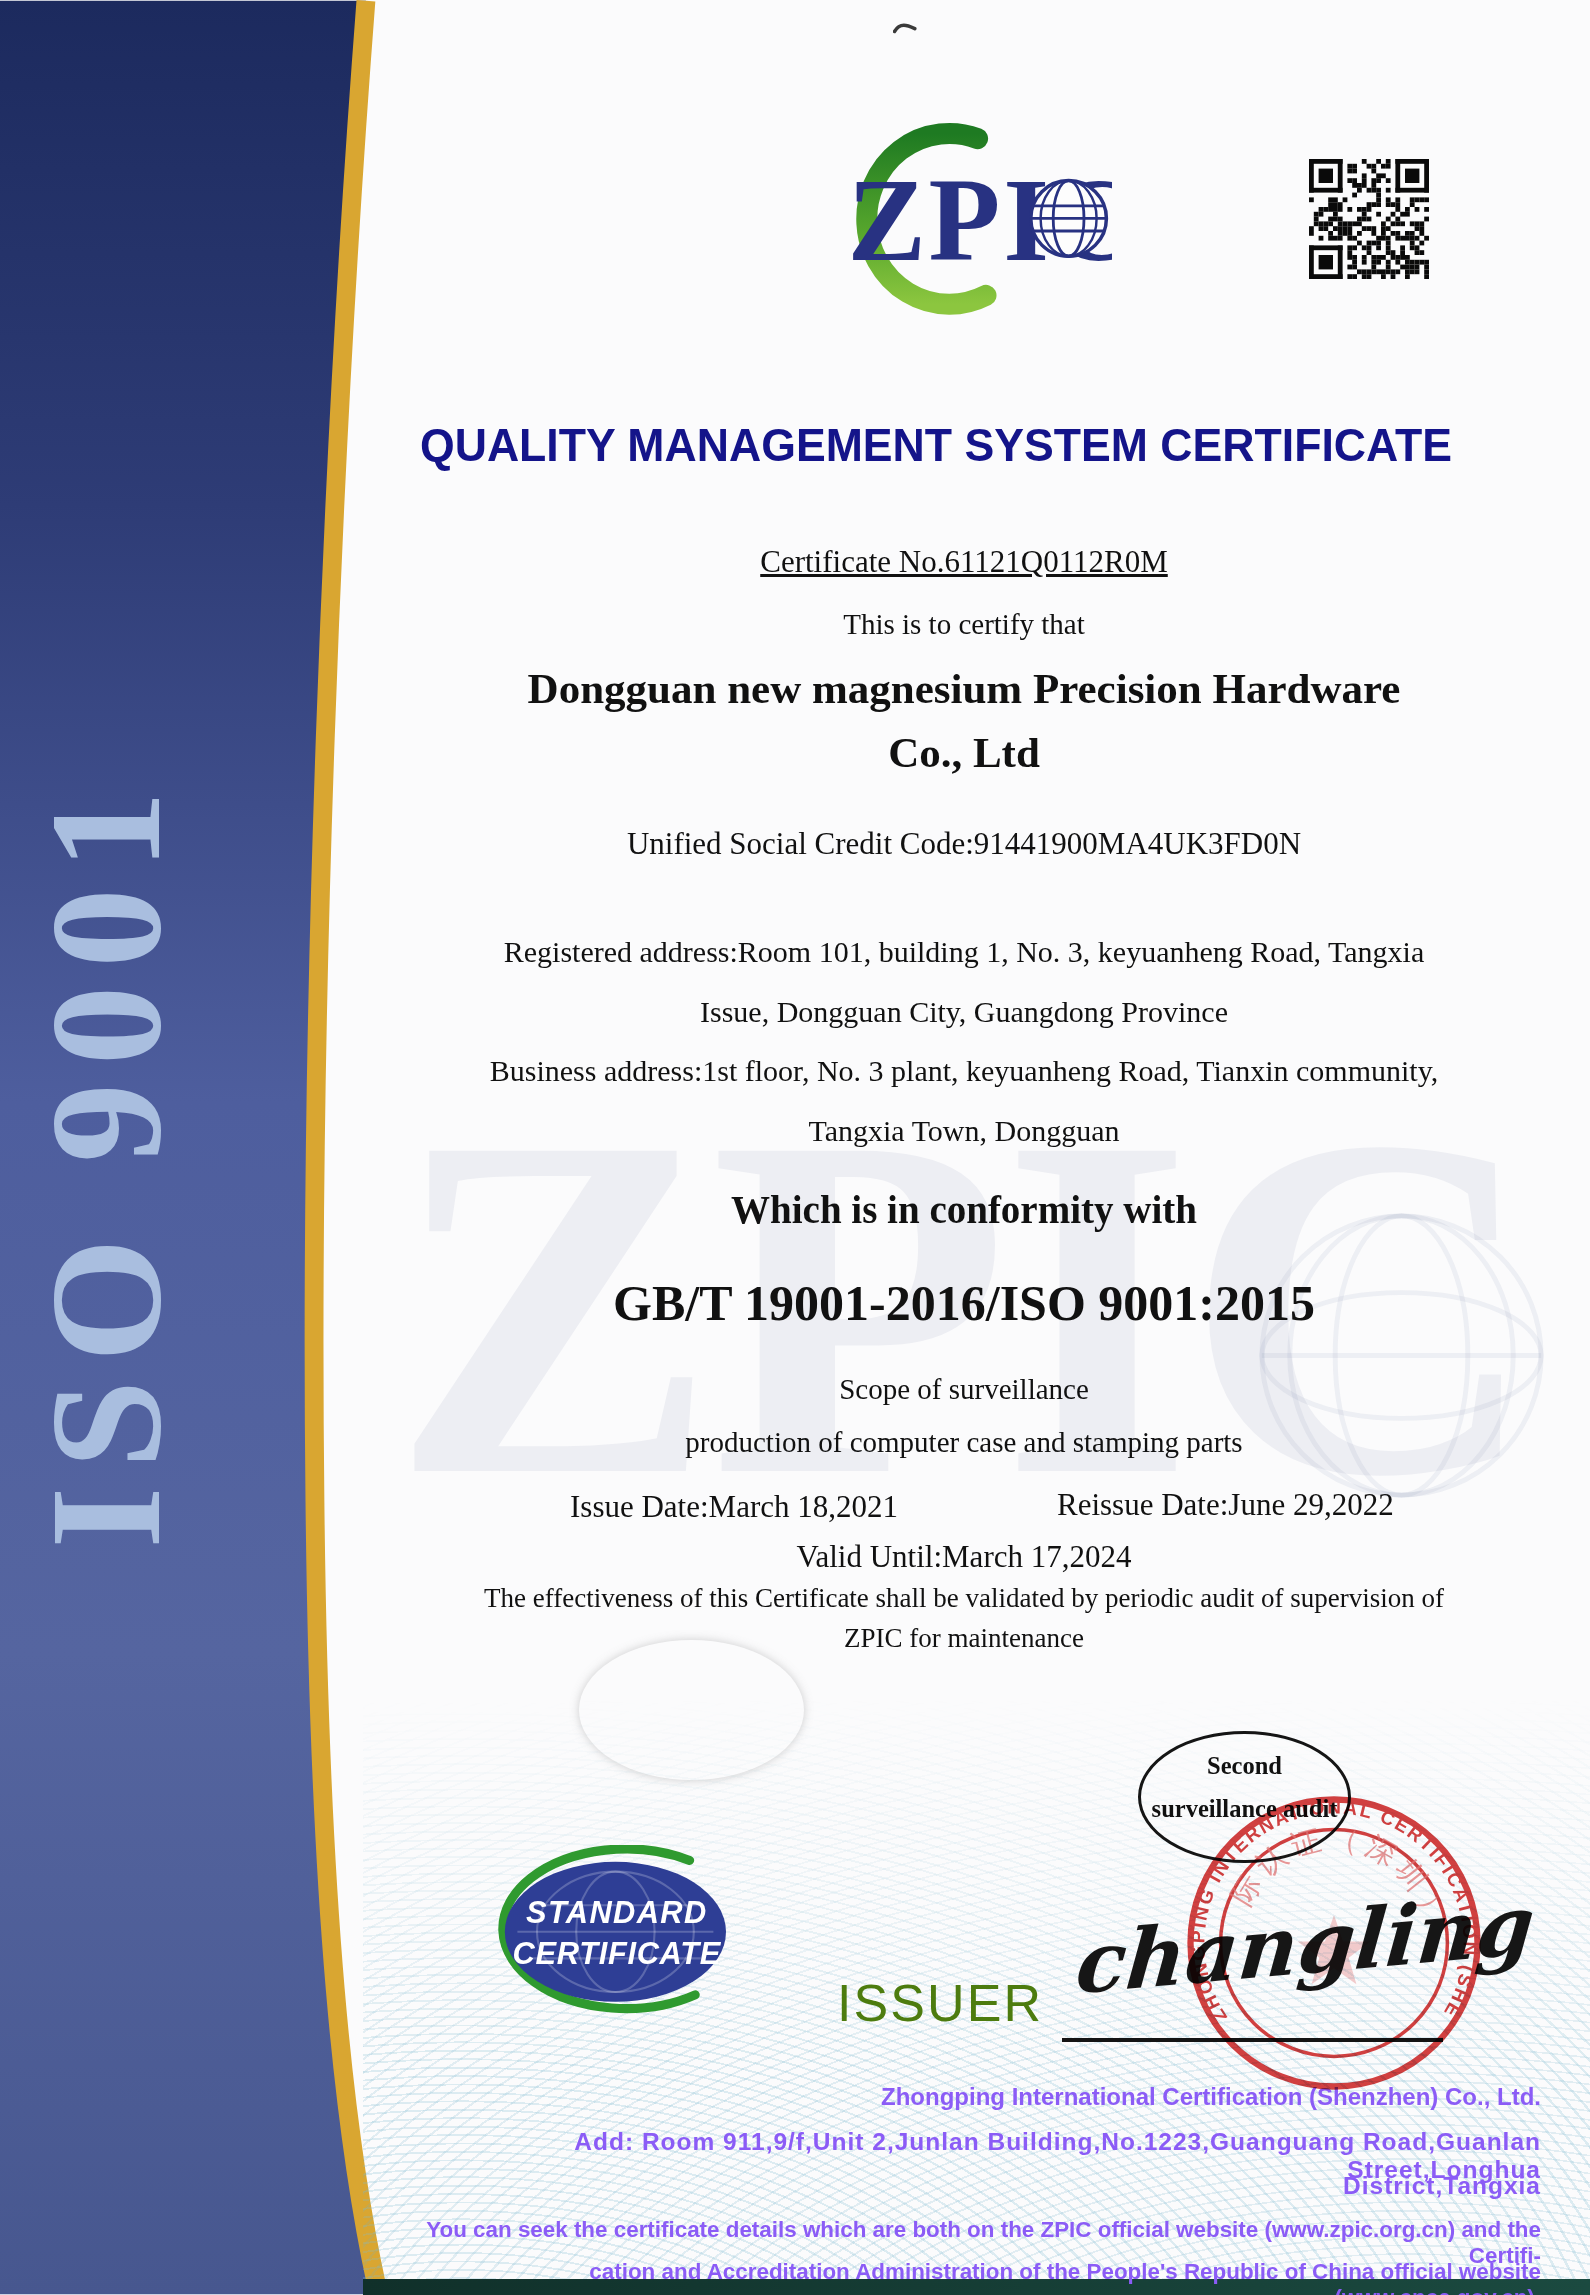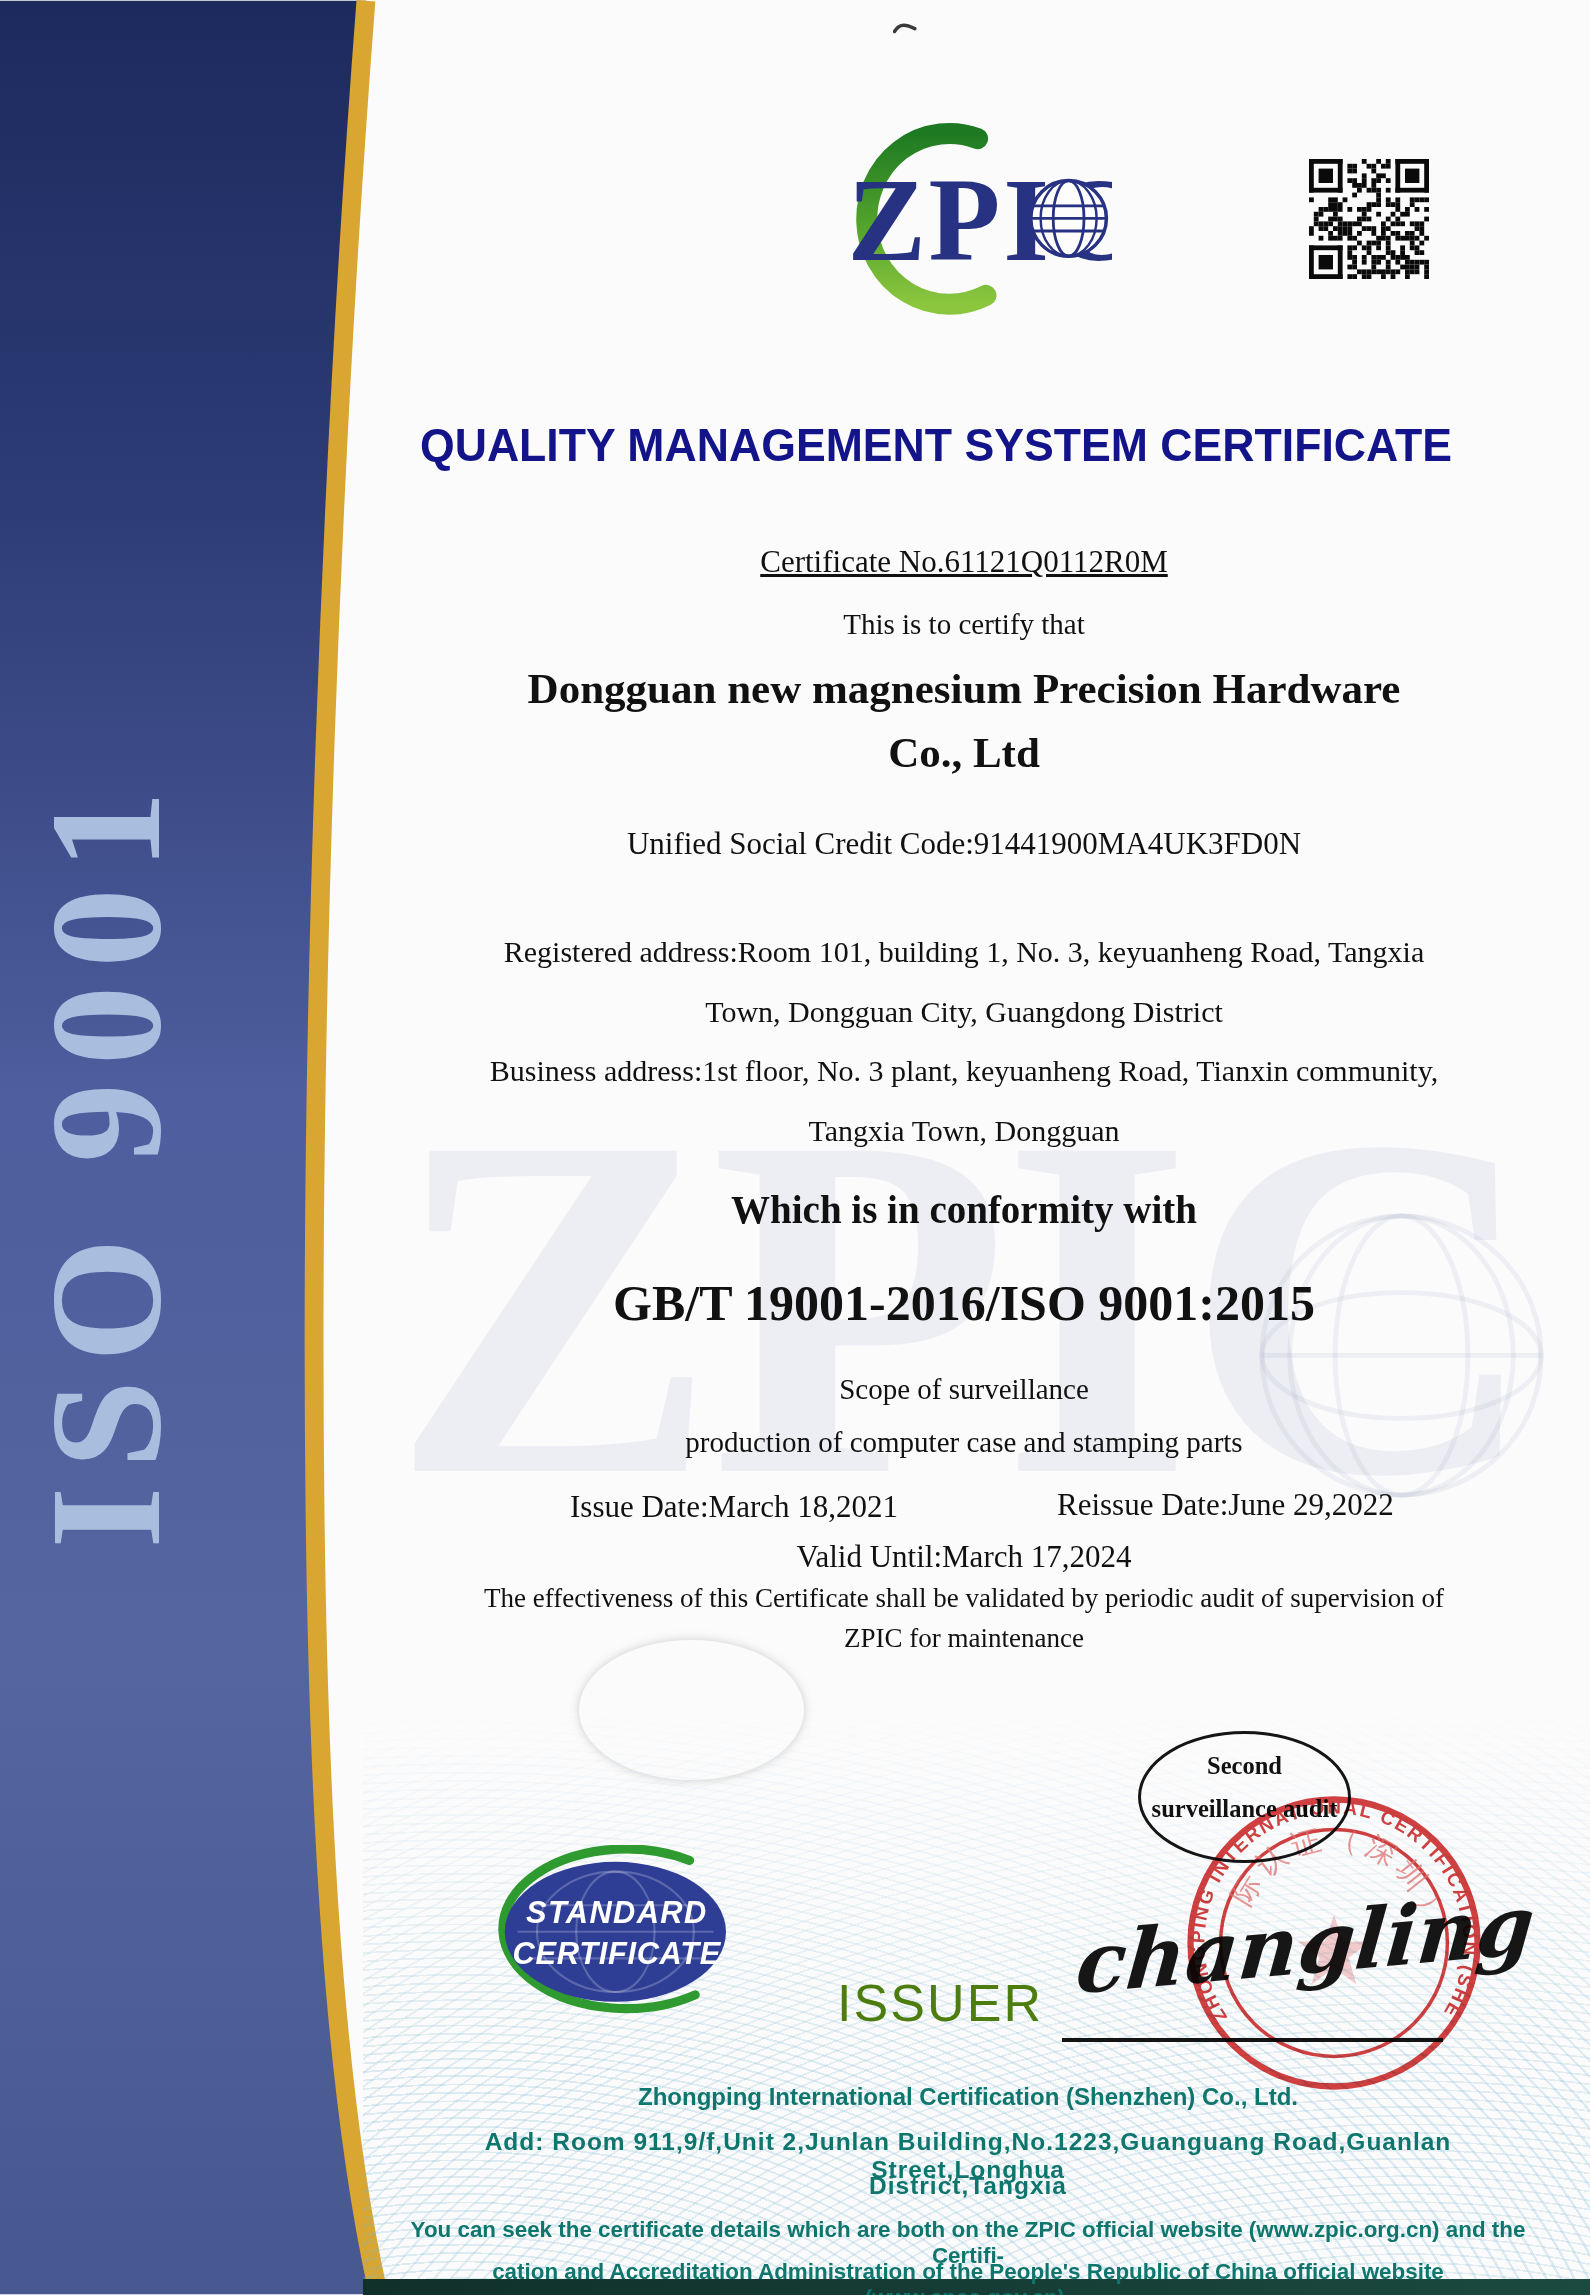--- a/index.html
+++ b/index.html
@@ -47,21 +47,21 @@
   #audit-oval .a1{margin-top:18px;font-size:24.5px;font-weight:bold;}
   #audit-oval .a2{margin-top:15.4px;font-size:24.5px;font-weight:bold;}
   #badge{z-index:3;left:481px;top:1845px;}
   #issuer{z-index:3;left:837px;top:1973px;font-size:52px;letter-spacing:2.1px;color:#4d7c0f;
      font-family:"Liberation Sans",sans-serif;}
   #sig-line{z-index:3;left:1062px;top:2038px;width:381px;height:3.5px;background:#141414;}
   #signature{z-index:4;left:1076px;top:1896px;font-size:82px;font-style:italic;font-weight:bold;
      font-family:"DejaVu Serif",serif;color:#161616;transform:rotate(-5deg) skewX(-10deg);}
   #stamp{z-index:5;left:1180px;top:1789px;mix-blend-mode:multiply;opacity:.92;}
   
-  .foot{z-index:3;left:395px;width:1146px;text-align:center;color:#0f766e;
+  .foot{z-index:3;left:395px;width:1146px;text-align:right;color:#8b5cf6;
      font-family:"Liberation Sans",sans-serif;font-weight:bold;}
   #f-co{top:2083px;font-size:24px;}
   #f-ad1{top:2128px;font-size:24.5px;letter-spacing:1px;}
   #f-ad2{top:2172px;font-size:24.5px;letter-spacing:1px;}
   #f-n1{top:2217px;font-size:22.4px;}
   #f-n2{top:2259px;font-size:22.4px;}
 </style>
 </head>
 <body>
 
@@ -356,21 +356,21 @@
     </svg>
 
   <div id="title" class="abs">QUALITY MANAGEMENT SYSTEM CERTIFICATE</div>
 
   <div class="abs ctr serif l1" style="top:544px;font-size:31px;text-decoration:underline;">Certificate No.61121Q0112R0M</div>
   <div class="abs ctr serif l1" style="top:608px;font-size:29px;">This is to certify that</div>
   <div class="abs ctr serif l1" style="top:664px;font-size:43px;font-weight:bold;">Dongguan new magnesium Precision Hardware</div>
   <div class="abs ctr serif l1" style="top:728px;font-size:43px;font-weight:bold;">Co., Ltd</div>
   <div class="abs ctr serif l1" style="top:826px;font-size:31px;">Unified Social Credit Code:91441900MA4UK3FD0N</div>
   <div class="abs ctr serif l1" style="top:935px;font-size:30px;">Registered address:Room 101, building 1, No. 3, keyuanheng Road, Tangxia</div>
-  <div class="abs ctr serif l1" style="top:995px;font-size:30px;">Town, Dongguan City, Guangdong District</div>
+  <div class="abs ctr serif l1" style="top:995px;font-size:30px;">Issue, Dongguan City, Guangdong Province</div>
   <div class="abs ctr serif l1" style="top:1054px;font-size:30px;">Business address:1st floor, No. 3 plant, keyuanheng Road, Tianxin community,</div>
   <div class="abs ctr serif l1" style="top:1114px;font-size:30px;">Tangxia Town, Dongguan</div>
   <div class="abs ctr serif l1" style="top:1188px;font-size:39px;font-weight:bold;">Which is in conformity with</div>
   <div class="abs ctr serif l1" style="top:1275px;font-size:50px;font-weight:bold;">GB/T 19001-2016/ISO 9001:2015</div>
   <div class="abs ctr serif l1" style="top:1373px;font-size:29px;">Scope of surveillance</div>
   <div class="abs ctr serif l1" style="top:1426px;font-size:29px;">production of computer case and stamping parts</div>
 
   <div class="abs serif l1" style="left:570px;top:1489px;font-size:31px;">Issue Date:March 18,2021</div>
   <div class="abs serif l1" style="left:1057px;top:1487px;font-size:31px;">Reissue Date:June 29,2022</div>
   <div class="abs ctr serif l1" style="top:1539px;font-size:31px;">Valid Until:March 17,2024</div>

